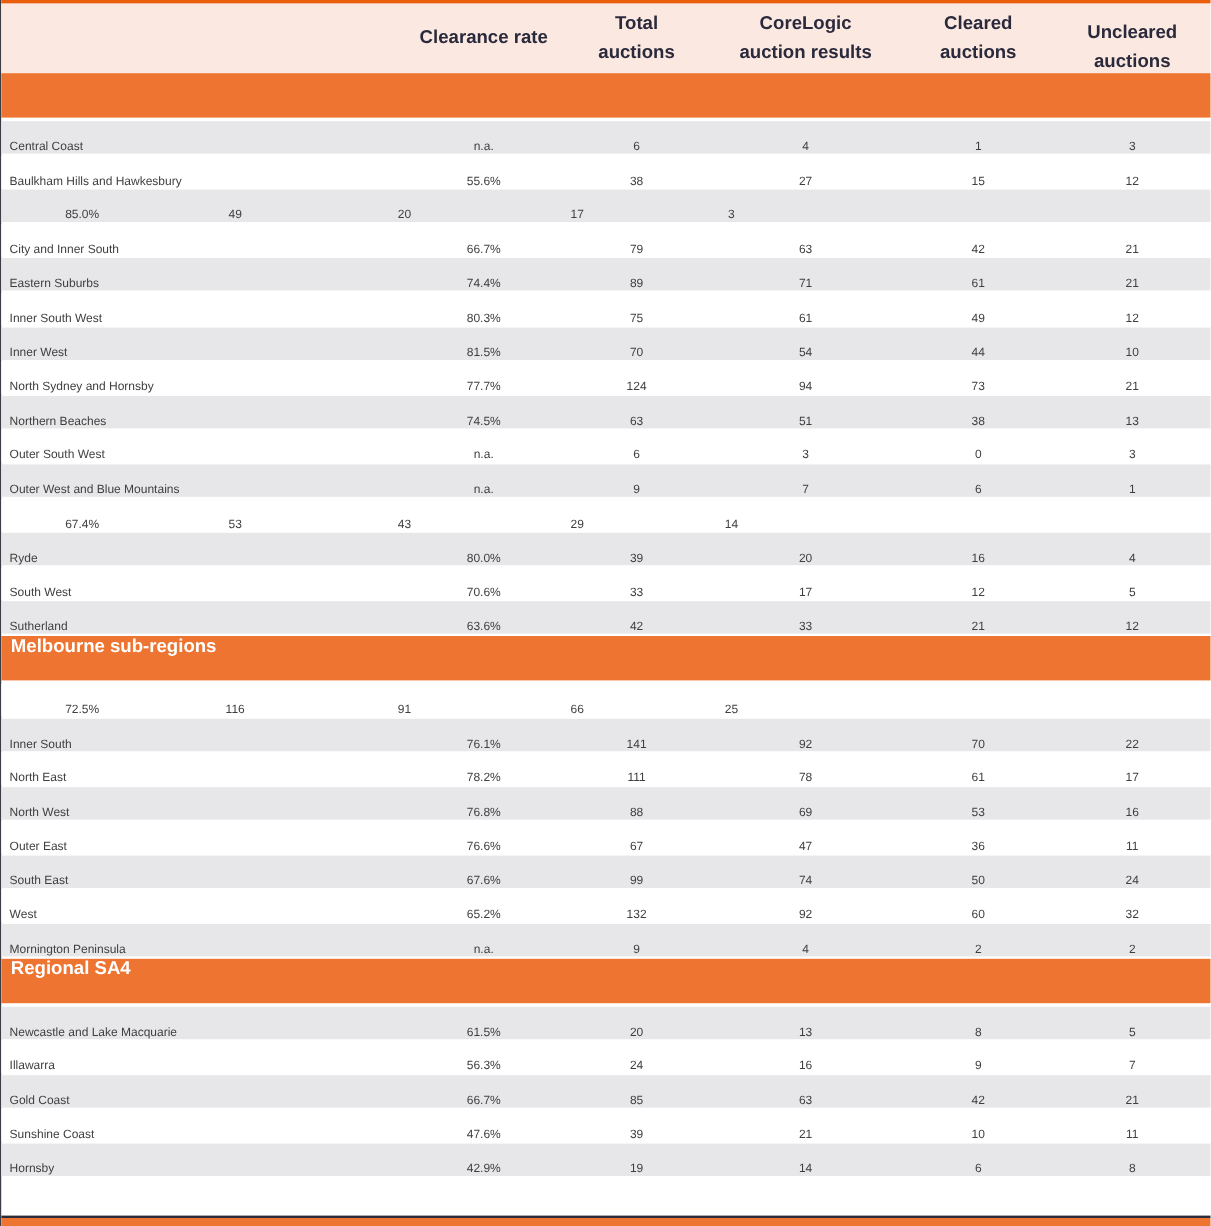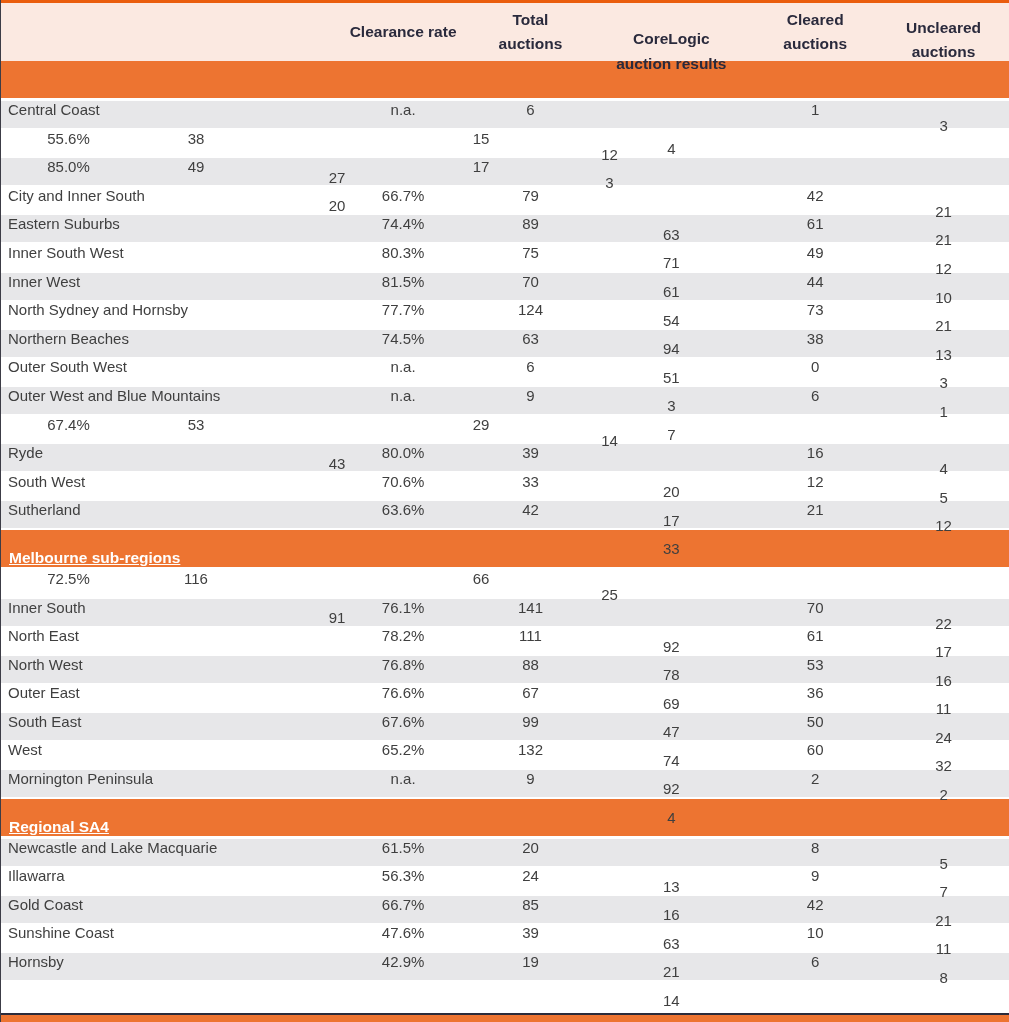--- a/index.html
+++ b/index.html
@@ -18,35 +18,35 @@
     display:flex;align-items:center;
   }
   .hcell{
     text-align:center;font-weight:bold;
     color:var(--header-text,#2a2a3c);
     font-size:15.5px;line-height:1.55;white-space:pre-line;
   }
   .c0{width:335px;box-sizing:border-box;}
   .c1{width:135px;}
   .c2{width:120px;}
-  .c3{width:162px;margin-top:39px;}
+  .c3{width:162px;}
   .c4{width:126px;}
   .c5{width:131px;margin-top:16px;}
   .section-band{
     height:37px;margin-bottom:3px;
     background:var(--accent-orange,#ed7431);
-    display:flex;align-items:flex-end;
+    display:flex;align-items:flex-start;
     padding-left:8px;box-sizing:border-box;
     color:var(--section-text,#ffffff);
-    font-weight:bold;font-size:15.5px;text-decoration:underline;
+    font-weight:bold;font-size:15.5px;
   }
   .data-row{
     height:27px;margin-bottom:1.6px;
-    display:flex;align-items:flex-start;
-    font-size:15px;color:var(--body-text,#3f3f3f);
+    display:flex;align-items:flex-end;
+    font-size:10px;color:var(--body-text,#3f3f3f);
   }
   .data-row.gray{background:var(--row-gray,#e7e7e9);}
   .data-row.white{background:#ffffff;}
   .cell{text-align:center;}
   .cell.c0{text-align:left;padding-left:7px;}
   .bottom-line{
     position:absolute;left:0;right:0;bottom:7px;height:2px;
     background:var(--bottom-line,#2b2b3b);
   }
   .bottom-band{
@@ -77,20 +77,21 @@
       </div>
       <div class="data-row gray">
         <div class="cell c0">Central Coast</div>
         <div class="cell c1">n.a.</div>
         <div class="cell c2">6</div>
         <div class="cell c3">4</div>
         <div class="cell c4">1</div>
         <div class="cell c5">3</div>
       </div>
       <div class="data-row white">
+        <div class="cell c0">Baulkham Hills and Hawkesbury</div>
         <div class="cell c1">55.6%</div>
         <div class="cell c2">38</div>
         <div class="cell c3">27</div>
         <div class="cell c4">15</div>
         <div class="cell c5">12</div>
       </div>
       <div class="data-row gray">
         <div class="cell c1">85.0%</div>
         <div class="cell c2">49</div>
         <div class="cell c3">20</div>

